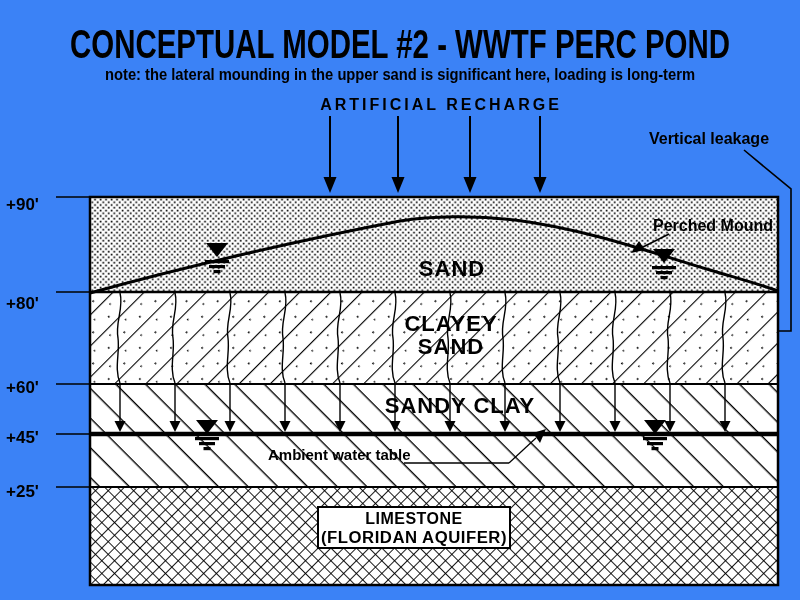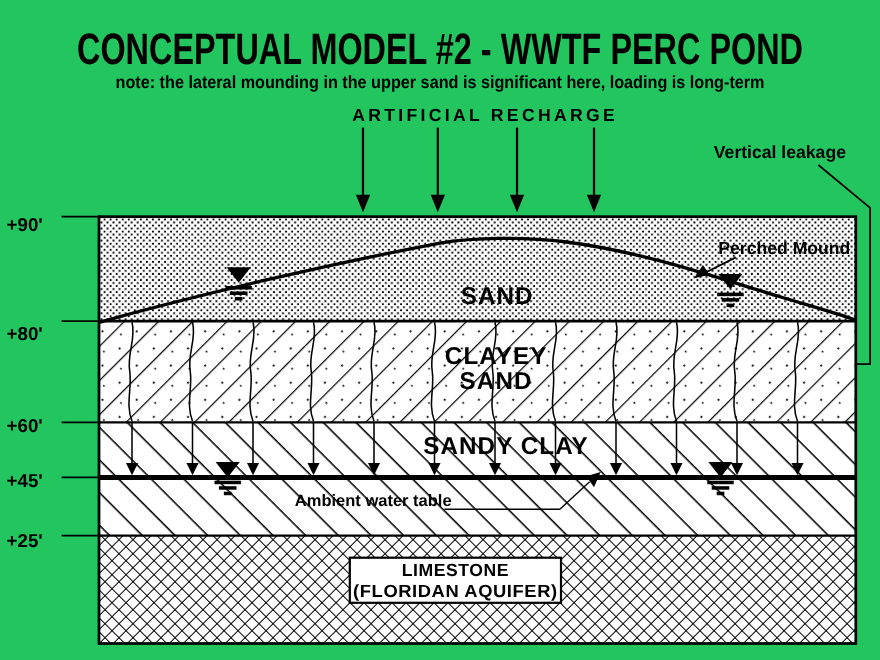--- a/index.html
+++ b/index.html
@@ -1,18 +1,18 @@
 <!DOCTYPE html>
 <html><head>
 <meta charset="utf-8">
 <style>
   html, body { margin: 0; padding: 0; background: #ffffff; }
   #stage {
     width: 800px; height: 600px;
-    background: #22c55e;
+    background: #3b82f6;
     font-family: "Liberation Sans", sans-serif;
     position: relative; overflow: hidden;
   }
   svg text {
     font-family: "Liberation Sans", sans-serif;
     fill: #000000;
   }
   .title-text   { font-weight: bold; font-size: 40px; }
   .note-text    { font-weight: bold; font-size: 16px; }
   .recharge-text{ font-weight: bold; font-size: 16px; letter-spacing: 3px; }

